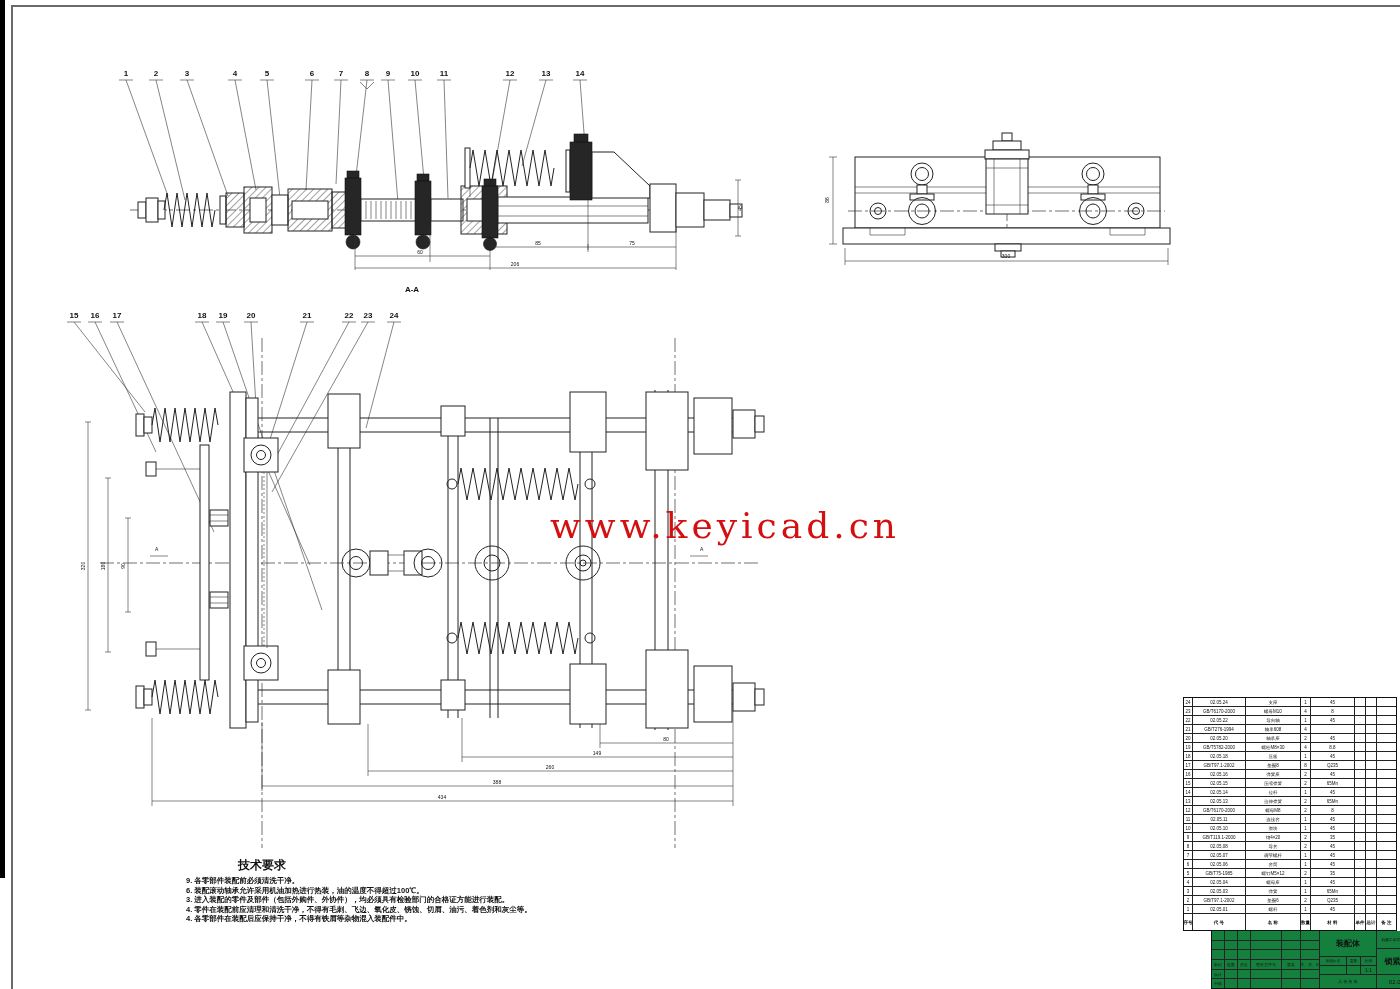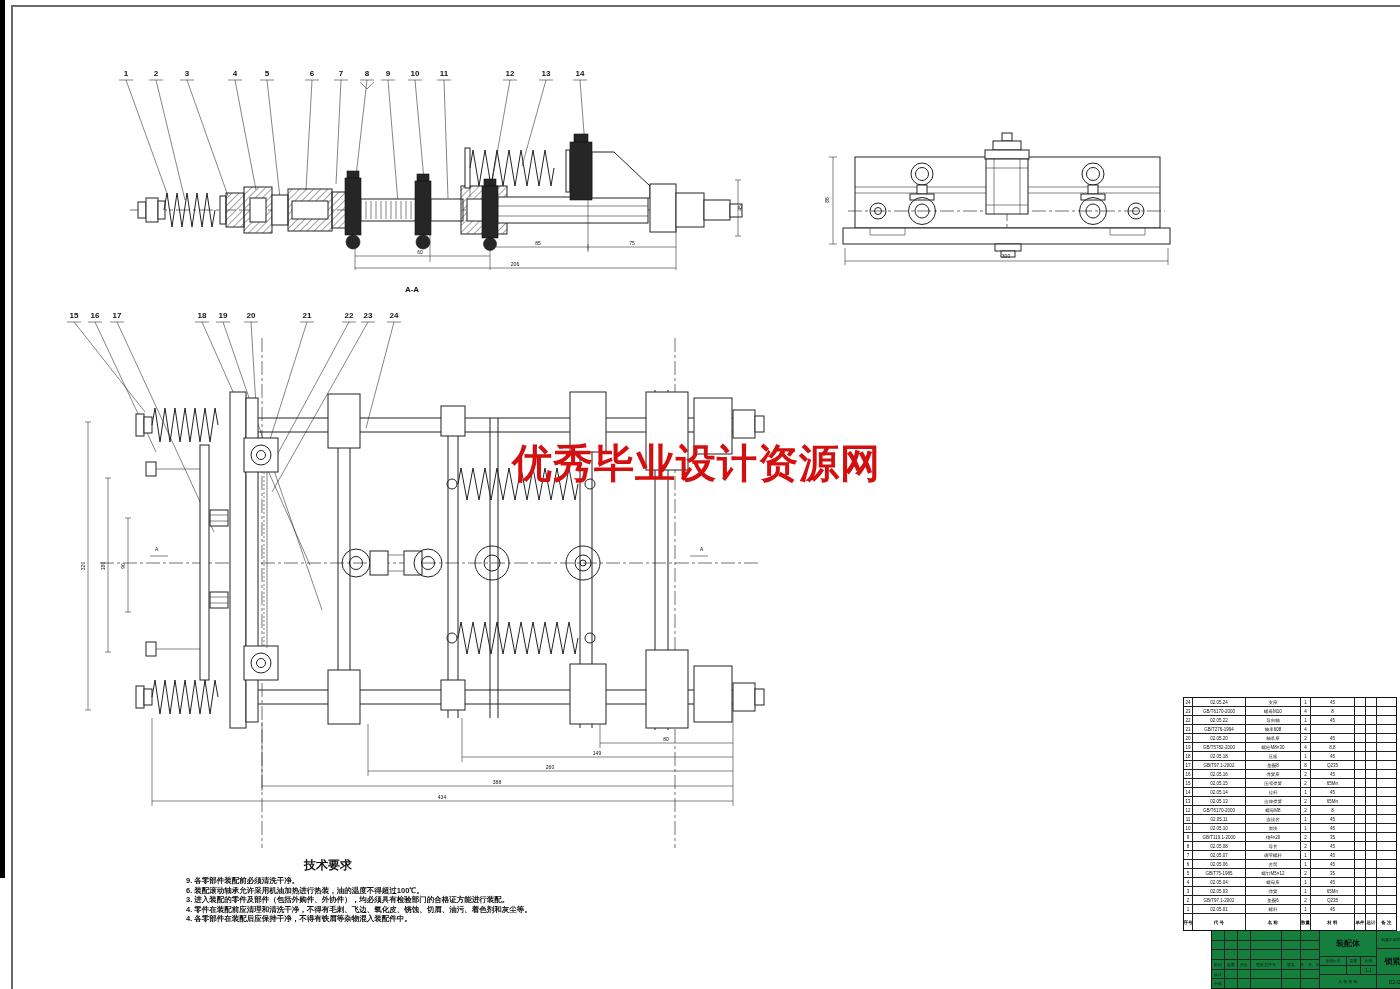--- a/index.html
+++ b/index.html
@@ -15,21 +15,21 @@
   .ht{fill:url(#h);stroke:#222;stroke-width:1}
   .dk{fill:#262626;stroke:#111;stroke-width:.6}
   .cl{fill:none;stroke:#333;stroke-width:.7;stroke-dasharray:14 3 3 3}
   .t{font:bold 8px "Liberation Sans",sans-serif;fill:#111}
   .d{font:5px "Liberation Sans",sans-serif;fill:#111}
   .wm1{position:absolute;left:512px;top:436px;font-family:"DejaVu Serif",serif;font-size:40px;
        font-weight:bold;color:#d40f0f;letter-spacing:1px;white-space:nowrap}
   .wm2{position:absolute;left:550px;top:505px;font-family:"DejaVu Serif",serif;font-size:36px;
        color:#d40f0f;letter-spacing:4px;white-space:nowrap}
   .tech{position:absolute;left:186px;top:857px;width:470px;color:#111}
-  .tech-title{font-size:12px;font-weight:bold;margin-left:118px;margin-bottom:2px}
+  .tech-title{font-size:12px;font-weight:bold;margin-left:52px;margin-bottom:2px}
   .tech-line{font-size:7.5px;font-weight:bold;line-height:9.6px;white-space:nowrap}
   .bom{position:absolute;left:1183px;top:697px;width:214px;height:234px;border:1.5px solid #111;
        box-sizing:border-box;display:flex;flex-direction:column;color:#111;background:#fff}
   .bom-rows{flex:1;display:flex;flex-direction:column;min-height:0}
   .bom-row{flex:1;display:flex;border-bottom:1px solid #222;font-size:4.5px;min-height:0}
   .bc{border-right:1px solid #222;overflow:hidden;display:flex;align-items:center;
       justify-content:center;white-space:nowrap}
   .w-no{width:8px}.w-code{width:52px}.w-name{width:54px}.w-qty{width:9px}
   .w-mat{width:43px}.w-w1{width:10px}.w-w2{width:10px}.w-note{flex:1;border-right:none}
   .bom-head{height:16px;display:flex;font-size:4.5px;font-weight:bold}
@@ -302,21 +302,21 @@
       <text class="t" text-anchor="middle" x="202" y="318">18</text>
       <text class="t" text-anchor="middle" x="223" y="318">19</text>
       <text class="t" text-anchor="middle" x="251" y="318">20</text>
       <text class="t" text-anchor="middle" x="307" y="318">21</text>
       <text class="t" text-anchor="middle" x="349" y="318">22</text>
       <text class="t" text-anchor="middle" x="368" y="318">23</text>
       <text class="t" text-anchor="middle" x="394" y="318">24</text>
     </g>
   </svg>
 
-  <div class="wm1">优秀毕业设计资源网</div>
+  <div class="wm2">www.keyicad.cn</div>
 
   <div class="tech">
     <div class="tech-title">技术要求</div>
     <div class="tech-line">9. 各零部件装配前必须清洗干净。</div>
     <div class="tech-line">6. 装配滚动轴承允许采用机油加热进行热装，油的温度不得超过100℃。</div>
     <div class="tech-line">3. 进入装配的零件及部件（包括外购件、外协件），均必须具有检验部门的合格证方能进行装配。</div>
     <div class="tech-line">4. 零件在装配前应清理和清洗干净，不得有毛刺、飞边、氧化皮、锈蚀、切屑、油污、着色剂和灰尘等。</div>
     <div class="tech-line">4. 各零部件在装配后应保持干净，不得有铁屑等杂物混入装配件中。</div>
   </div>
 

